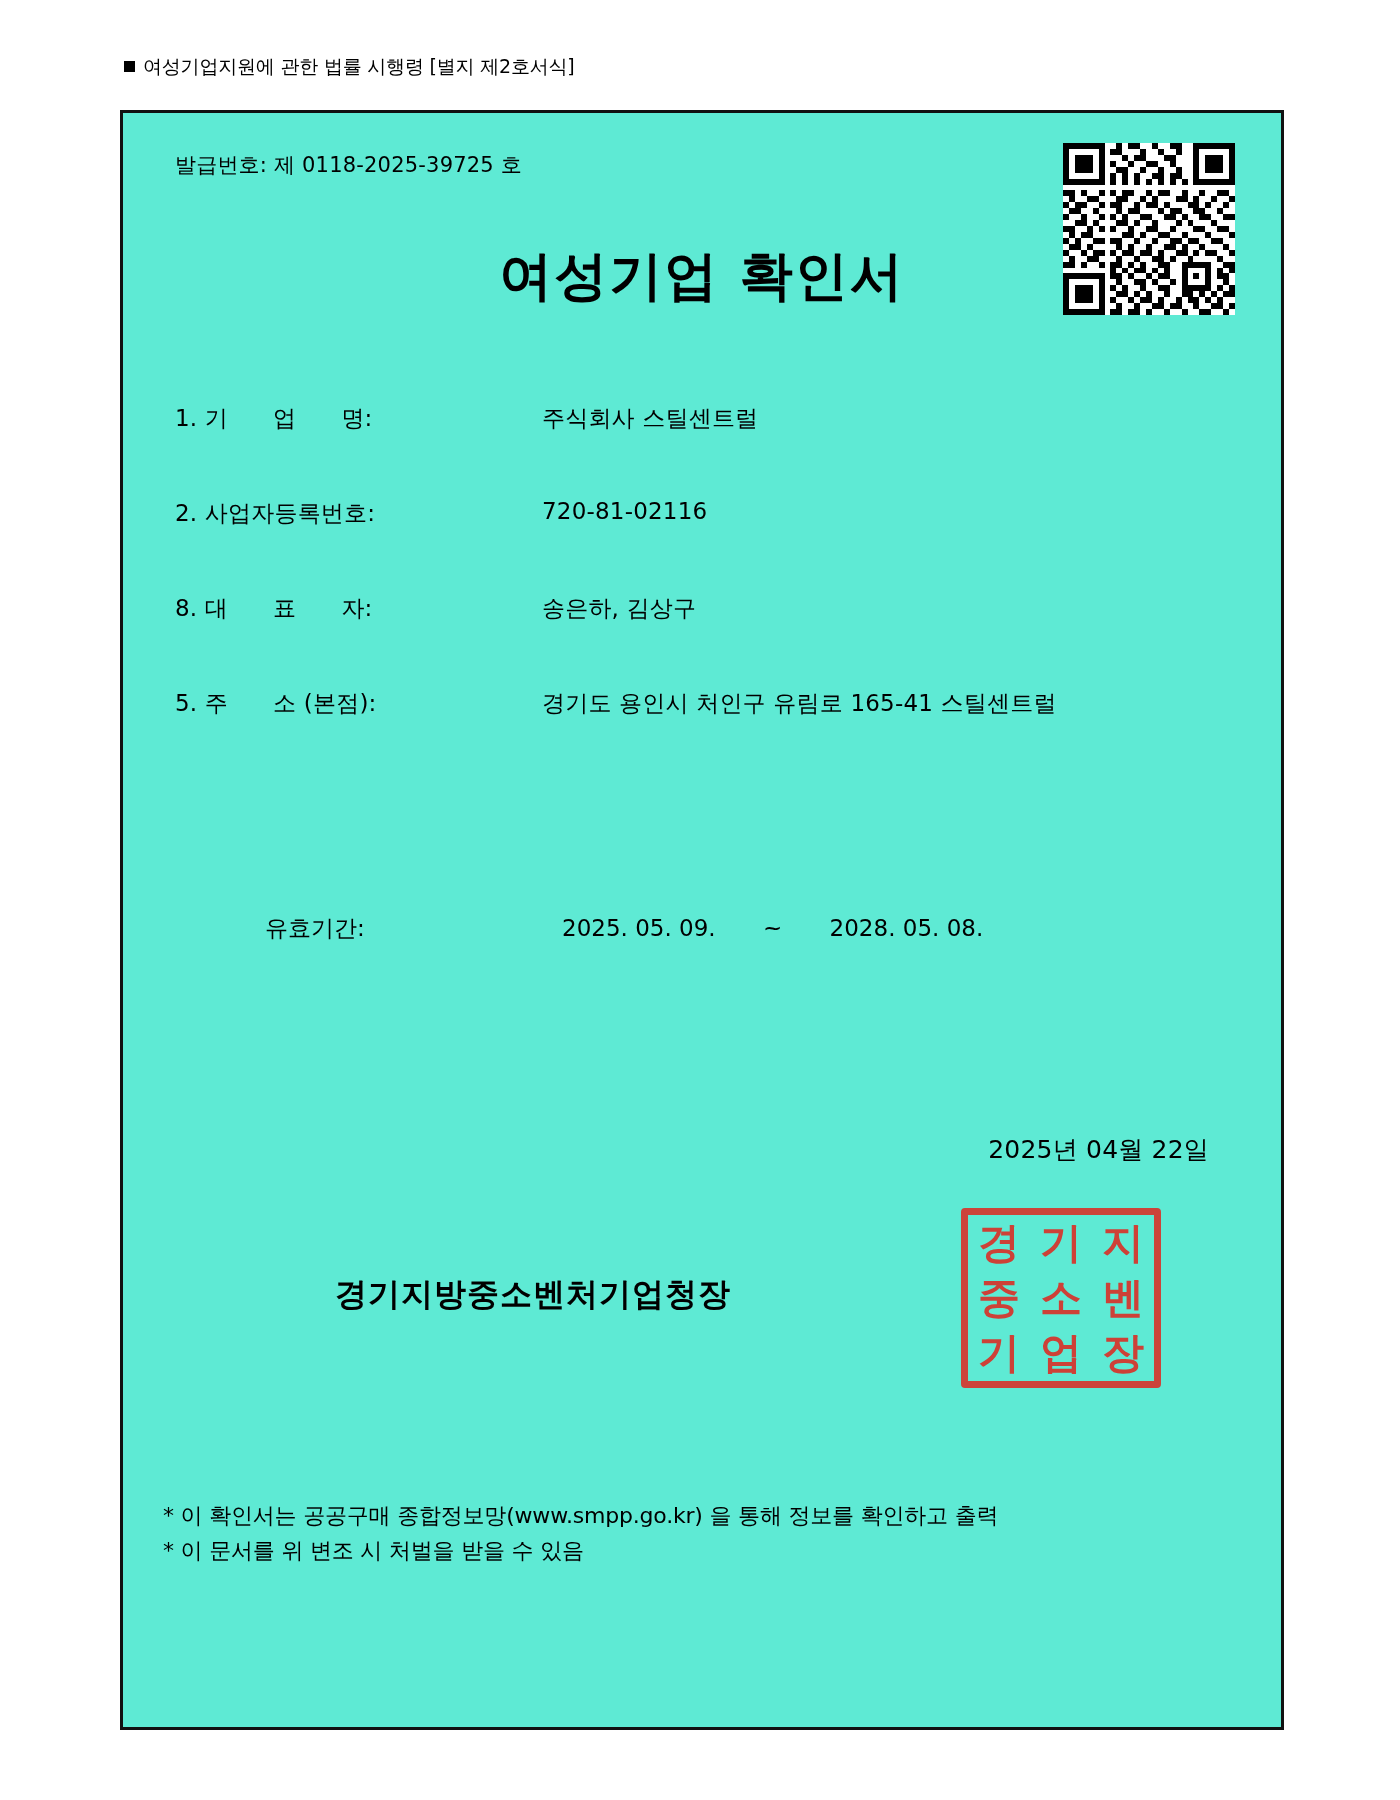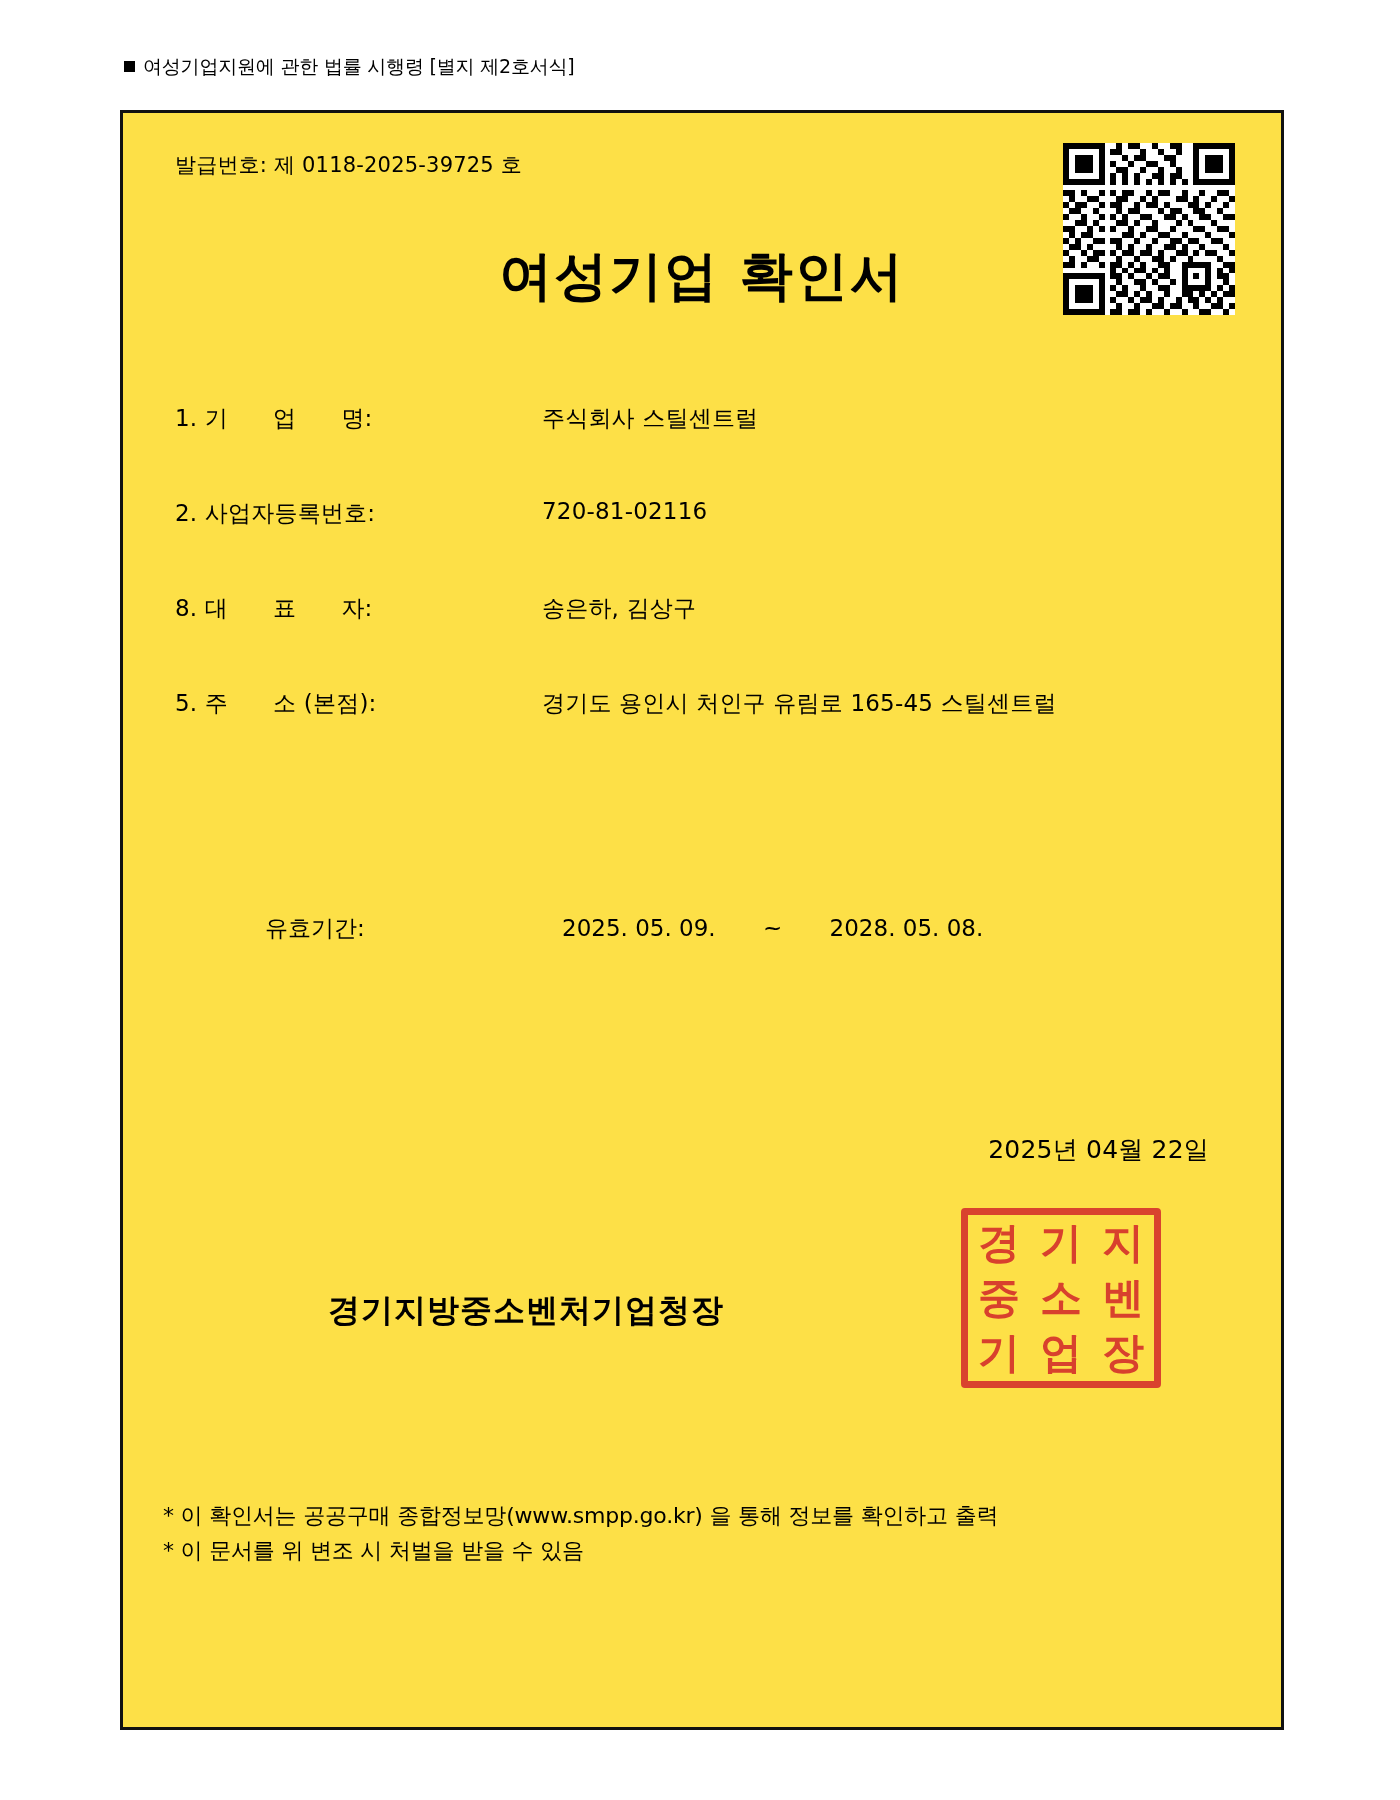--- a/index.html
+++ b/index.html
@@ -40,21 +40,21 @@
   }
   
   .frame {
     position: absolute;
     left: 120px;
     top: 110px;
     width: 1164px;
     height: 1620px;
     border: 3px solid #111;
     box-sizing: border-box;
-    background: #fde047;
+    background: #5eead4;
   }
   
   .issue-no {
     position: absolute;
     left: 52px;
     top: 38px;
     font-size: 21px;
     letter-spacing: 0.2px;
     white-space: nowrap;
   }
@@ -133,26 +133,25 @@
   .issue-date {
     position: absolute;
     right: 72px;
     top: 1020px;
     font-size: 25px;
     letter-spacing: 0.2px;
   }
   
   .signer {
     position: absolute;
-    left: 205px;
+    left: 212px;
     top: 1160px;
     font-size: 32px;
     font-weight: bold;
     letter-spacing: 1px;
-    margin-top: 16px;
   }
   
   .seal {
     position: absolute;
     right: 120px;
     top: 1095px;
     width: 200px;
     height: 180px;
   }
   .seal-box {
@@ -457,21 +456,21 @@
       <div class="field-row">
         <span class="field-label">2. 사업자등록번호:</span>
         <span class="field-value">720-81-02116</span>
       </div>
       <div class="field-row">
         <span class="field-label">8. 대      표      자:</span>
         <span class="field-value">송은하, 김상구</span>
       </div>
       <div class="field-row">
         <span class="field-label">5. 주      소 (본점):</span>
-        <span class="field-value">경기도 용인시 처인구 유림로 165-45 스틸센트럴</span>
+        <span class="field-value">경기도 용인시 처인구 유림로 165-41 스틸센트럴</span>
       </div>
     </div>
 
     <div class="validity">
       <span class="v-label">유효기간:</span>
       <span class="v-start">2025. 05. 09.</span>
       <span class="v-tilde">~</span>
       <span class="v-end">2028. 05. 08.</span>
     </div>
 

